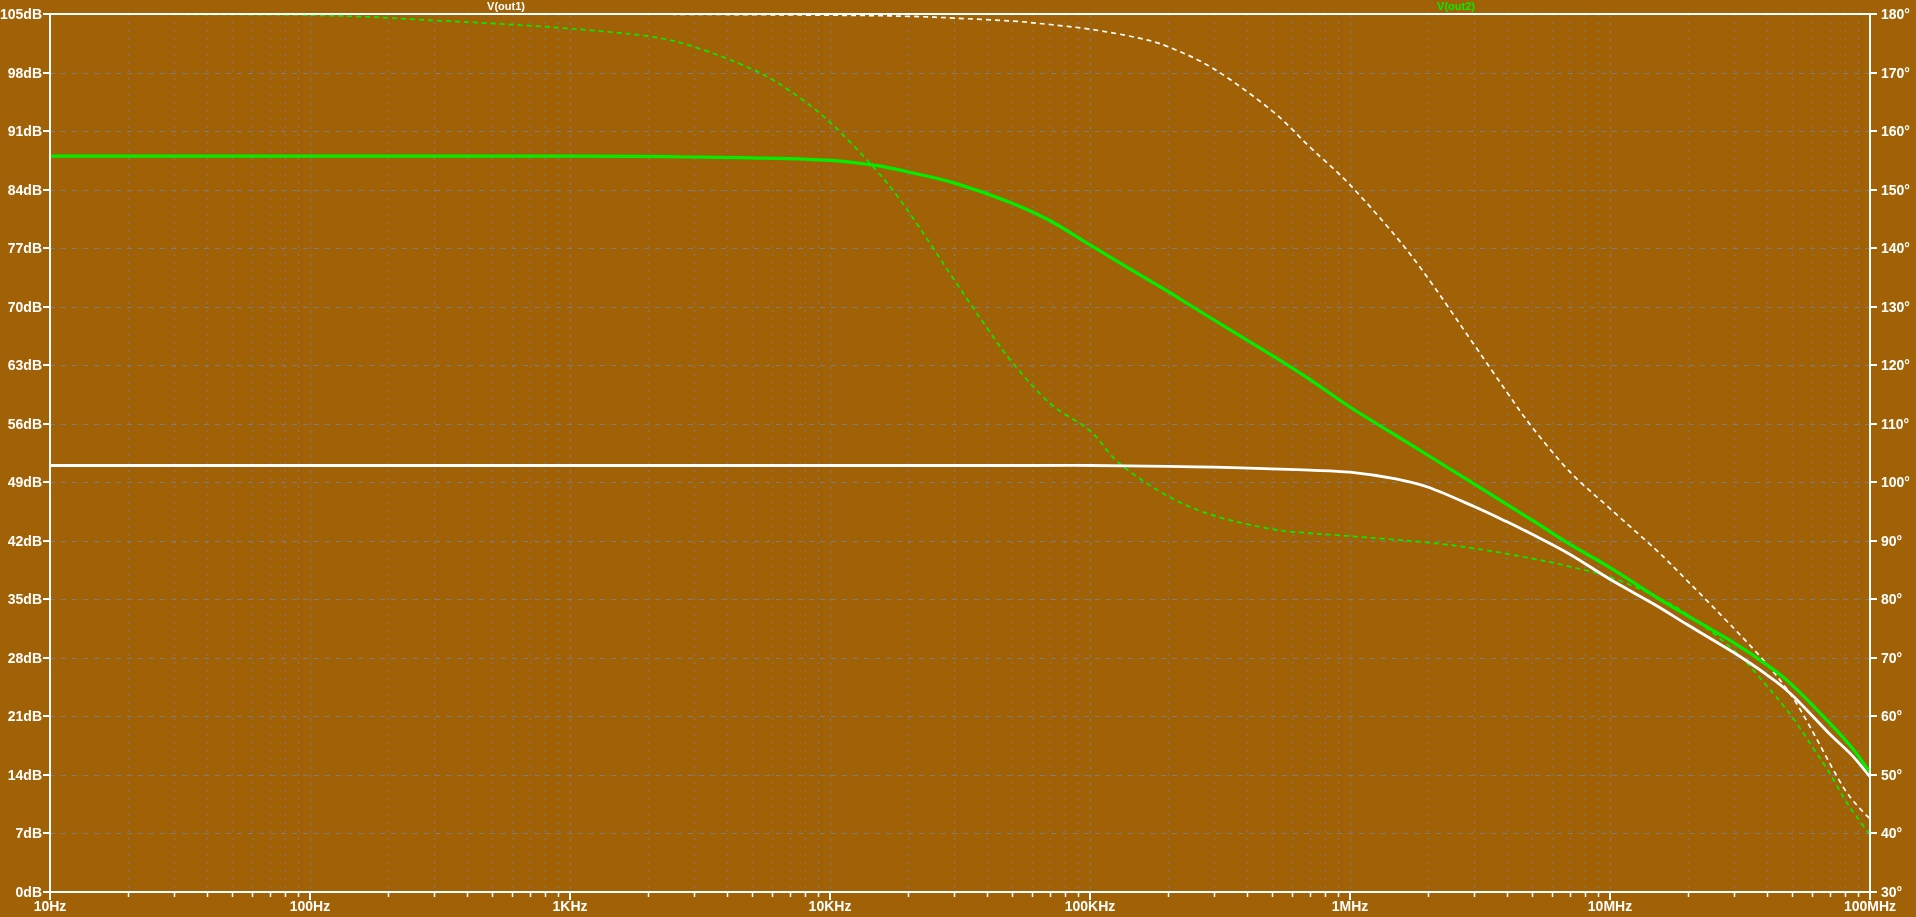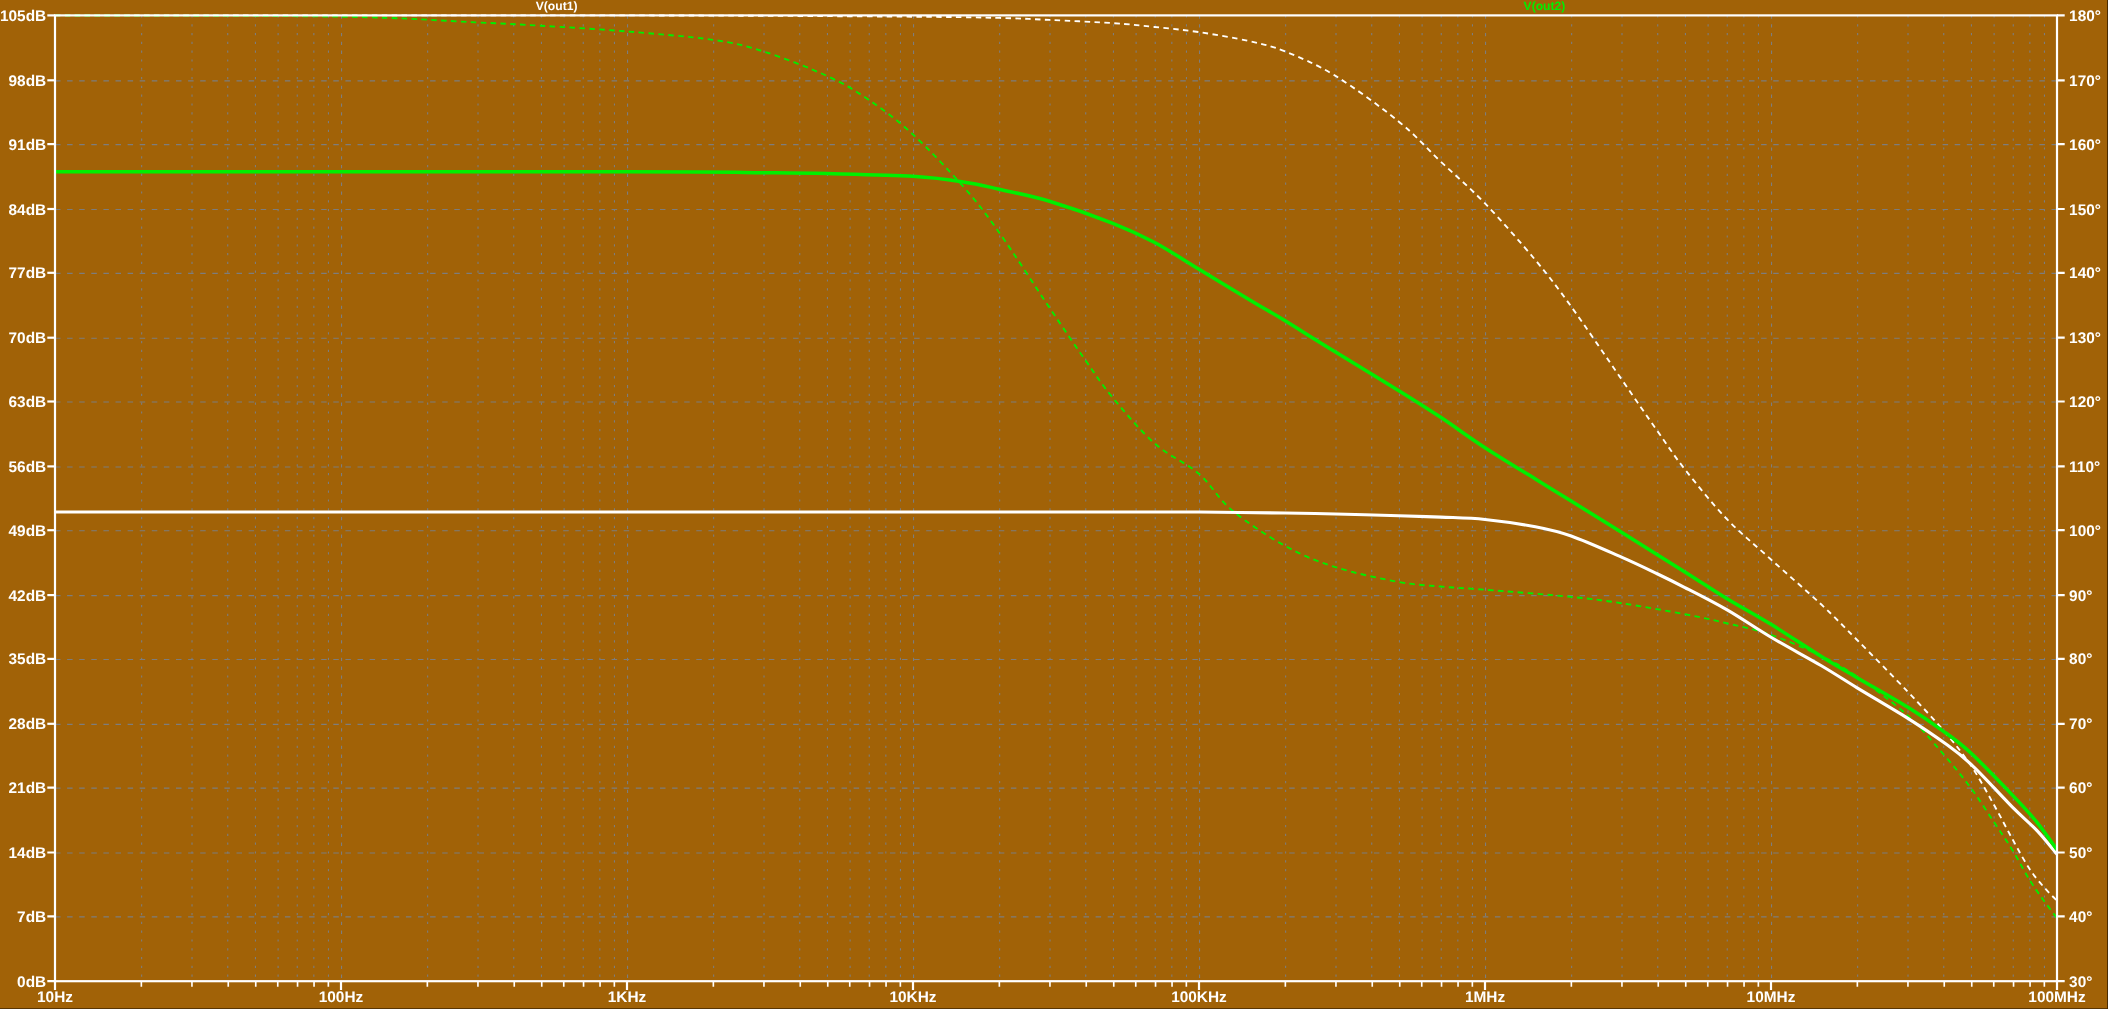--- a/index.html
+++ b/index.html
@@ -2,21 +2,21 @@
 <html><head>
 <meta charset="utf-8">
 <style>
   html,body{margin:0;padding:0;background:#000;}
   .screen{position:relative;width:1916px;height:917px;background:#a16207;overflow:hidden;
           font-family:"Liberation Sans",sans-serif;}
   svg{position:absolute;left:0;top:0;}
   .trace-label{position:absolute;top:-1px;transform:translateX(-50%);
                font-size:11px;font-weight:bold;line-height:15px;white-space:nowrap;cursor:pointer;}
   .trace-label.white{color:#ffffff;left:506px;}
-  .trace-label.green{color:#00ef00;left:1404px;}
+  .trace-label.green{color:#00ef00;left:1456px;}
 </style>
 </head>
 <body>
 
 <div class="screen">
   <svg id="plot" width="1916" height="917">
       <line x1="128.76779887263513" y1="14" x2="128.76779887263513" y2="892" stroke="#7d7d7d" stroke-width="1" stroke-dasharray="2 6"></line>
       <line x1="174.55152622711222" y1="14" x2="174.55152622711222" y2="892" stroke="#7d7d7d" stroke-width="1" stroke-dasharray="2 6"></line>
       <line x1="207.03559774527025" y1="14" x2="207.03559774527025" y2="892" stroke="#7d7d7d" stroke-width="1" stroke-dasharray="2 6"></line>
       <line x1="232.23220112736487" y1="14" x2="232.23220112736487" y2="892" stroke="#7d7d7d" stroke-width="1" stroke-dasharray="2 6"></line>

